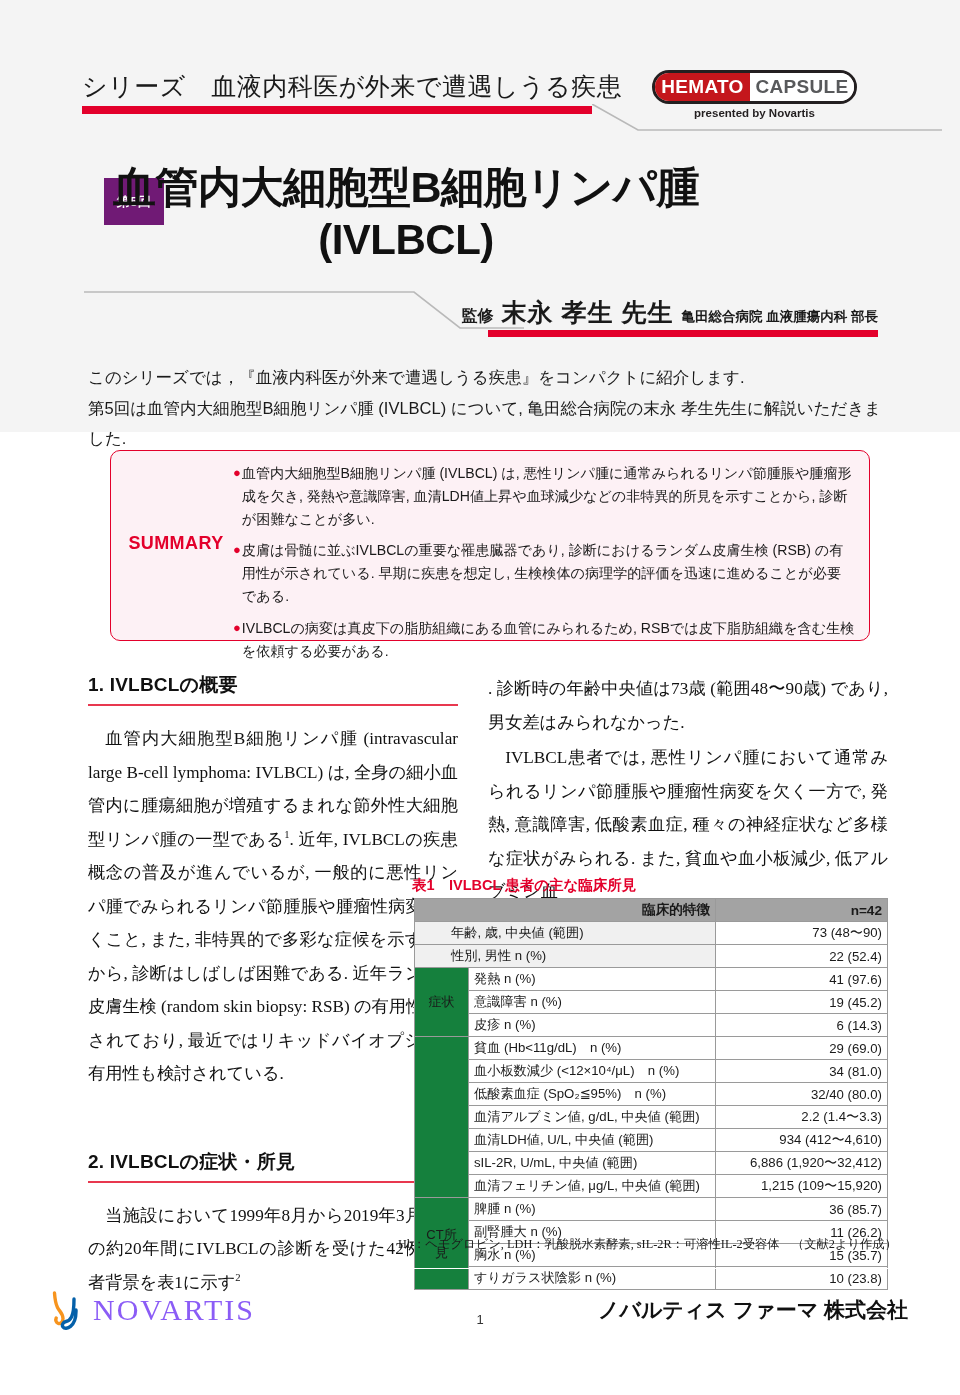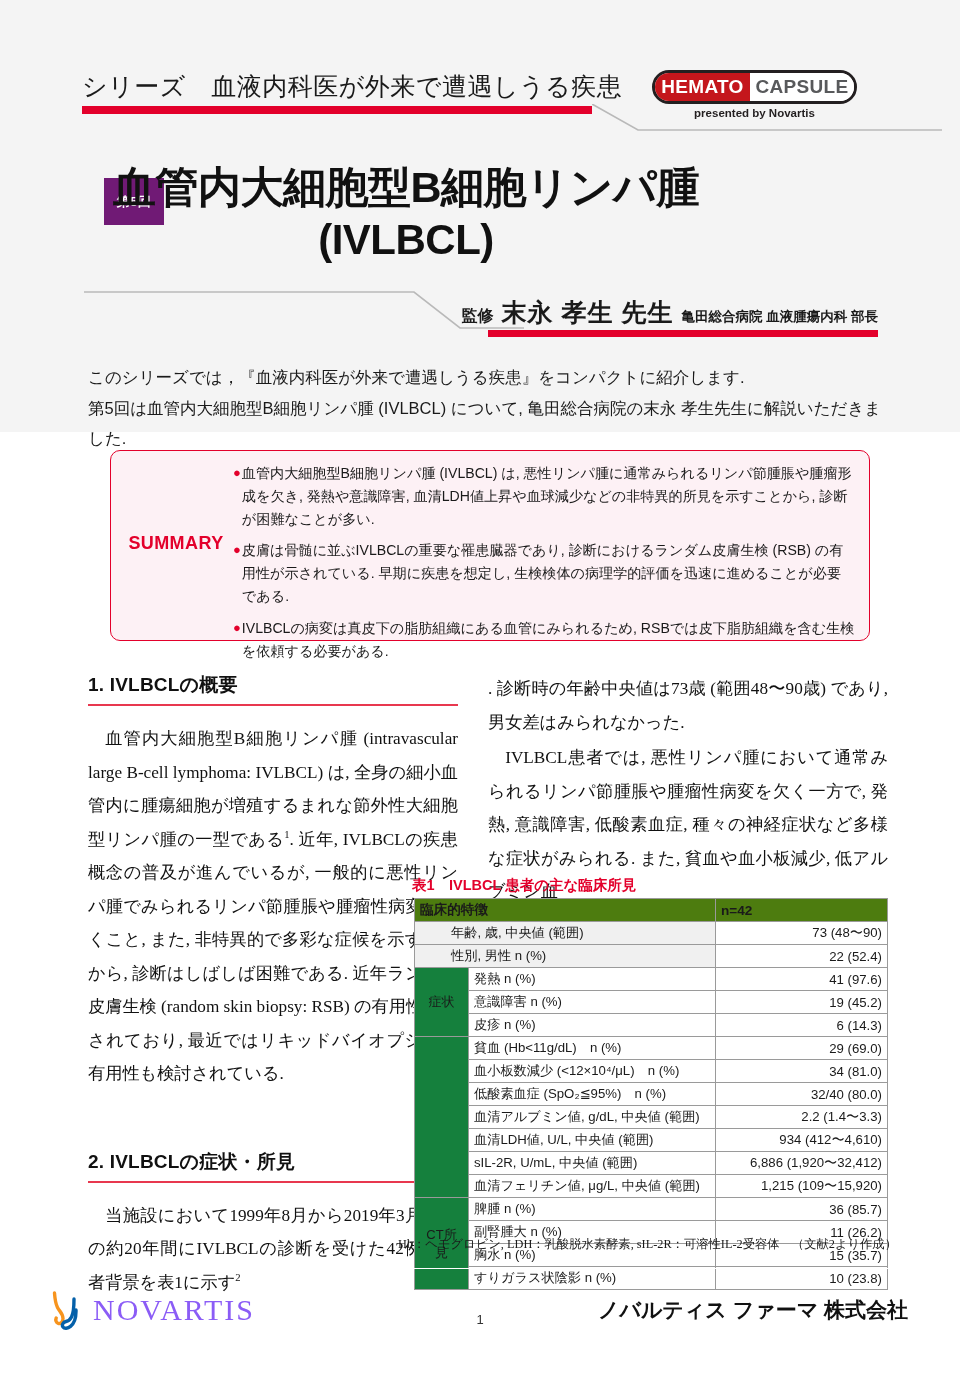--- a/index.html
+++ b/index.html
@@ -146,21 +146,21 @@
   }
   table.clin{
     border-collapse:collapse; width:100%;
     font-size:13.2px; color:#1a1a1a;
   }
   table.clin th, table.clin td{
     border:1px solid #9a9a9a;
     padding:2px 5px; vertical-align:middle;
   }
   table.clin th{
-    background:#4d7c0f; font-weight:bold; text-align:left; height:16px;
+    background:#a3a3a3; font-weight:bold; text-align:right; height:16px;
     font-size:13.6px;
   }
   td.grp{
     background:#15803d; text-align:center; width:54px; font-size:13px;
   }
   td.lbl{ background:#ffffff; text-align:left; white-space:nowrap; }
   td.lbl.shade{ background:#f0f0f0;padding-left:36px; }
   td.val{ text-align:right; width:172px; padding-right:22px; white-space:nowrap; }
   tr.tall td{ height:23px; }
   .tbl-foot{

